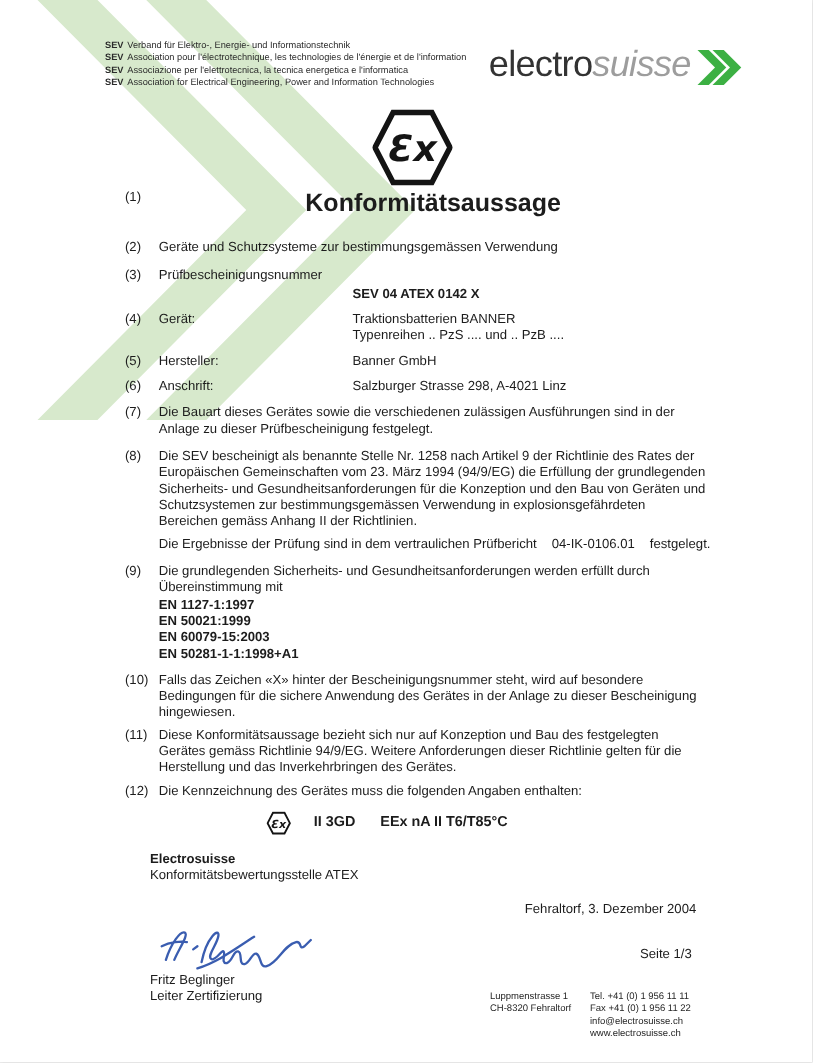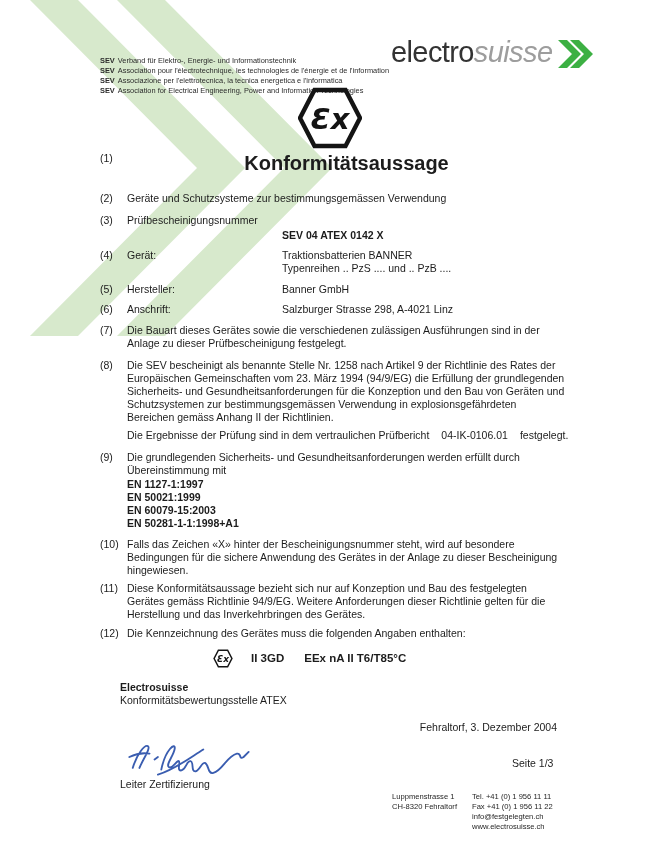--- a/index.html
+++ b/index.html
@@ -4,21 +4,21 @@
 <style>
   html,body{margin:0;padding:0;background:#e8e8e8;}
   .page{
     position:relative;width:650px;height:850px;background:#ffffff;
     font-family:"Liberation Sans",sans-serif;color:#1c1c1c;
     overflow:hidden;margin:0 auto;box-shadow:0 0 4px rgba(0,0,0,.25);
   }
   
   .watermark{position:absolute;left:0;top:0;z-index:0;}
   
-  .sev-block{position:absolute;left:100px;top:31px;z-index:2;font-size:7.4px;line-height:10px;color:#2b2b2b;margin-top:25px;}
+  .sev-block{position:absolute;left:84px;top:31px;z-index:2;font-size:7.4px;line-height:10px;color:#2b2b2b;}
   .sev-line b{font-weight:bold;margin-right:3px;}
   
   .logo{position:absolute;left:391px;top:36px;z-index:2;display:flex;align-items:center;}
   .logo-text{font-size:29px;letter-spacing:-0.6px;}
   .logo-electro{color:#333333;}
   .logo-suisse{color:#9d9d9d;font-style:italic;}
   .logo-chevrons{margin-left:5px;margin-top:3px;}
   
   .ex-logo{position:absolute;left:298px;top:86px;z-index:2;}
   
@@ -213,33 +213,34 @@
       <div class="sig-head">
         <div>
           <div class="sig-org pline">Electrosuisse</div>
           <div class="pline">Konformitätsbewertungsstelle ATEX</div>
         </div>
         <div class="dateline">Fehraltorf, 3. Dezember 2004</div>
       </div>
       <svg class="signature-svg" width="150" height="42" viewBox="0 0 150 50">
         <path d="M8,38 C13,22 22,10 26,12 C30,14 20,28 16,38 M4,25 C12,21 22,20 28,21 M34,28 l4,-3 M42,40 C47,16 59,7 58,15 C57,23 47,34 51,37 C55,40 61,28 63,30 C65,32 60,42 66,41 C72,39 72,29 77,30 C81,31 77,43 83,42 C88,41 90,31 94,32 C99,34 97,46 104,44 C115,41 120,24 132,21 C138,20 134,29 140,25 L146,19 M38,46 C58,40 76,26 92,16" fill="none" stroke="#3a5db0" stroke-width="2.2" stroke-linecap="round" stroke-linejoin="round"></path>
       </svg>
+      <div class="pline">Fritz Beglinger</div>
       <div class="pline">Leiter Zertifizierung</div>
     </div>
 
   </div>
 
   <div class="page-label">Seite 1/3</div>
 
   <div class="footer">
     <div class="footer-col1">
       <div>Luppmenstrasse 1</div>
       <div>CH-8320 Fehraltorf</div>
     </div>
     <div>
       <div>Tel. +41 (0) 1 956 11 11</div>
       <div>Fax +41 (0) 1 956 11 22</div>
-      <div>info@festgelegten.ch</div>
+      <div>info@electrosuisse.ch</div>
       <div>www.electrosuisse.ch</div>
     </div>
   </div>
 
 </div>
 
 </body></html>

